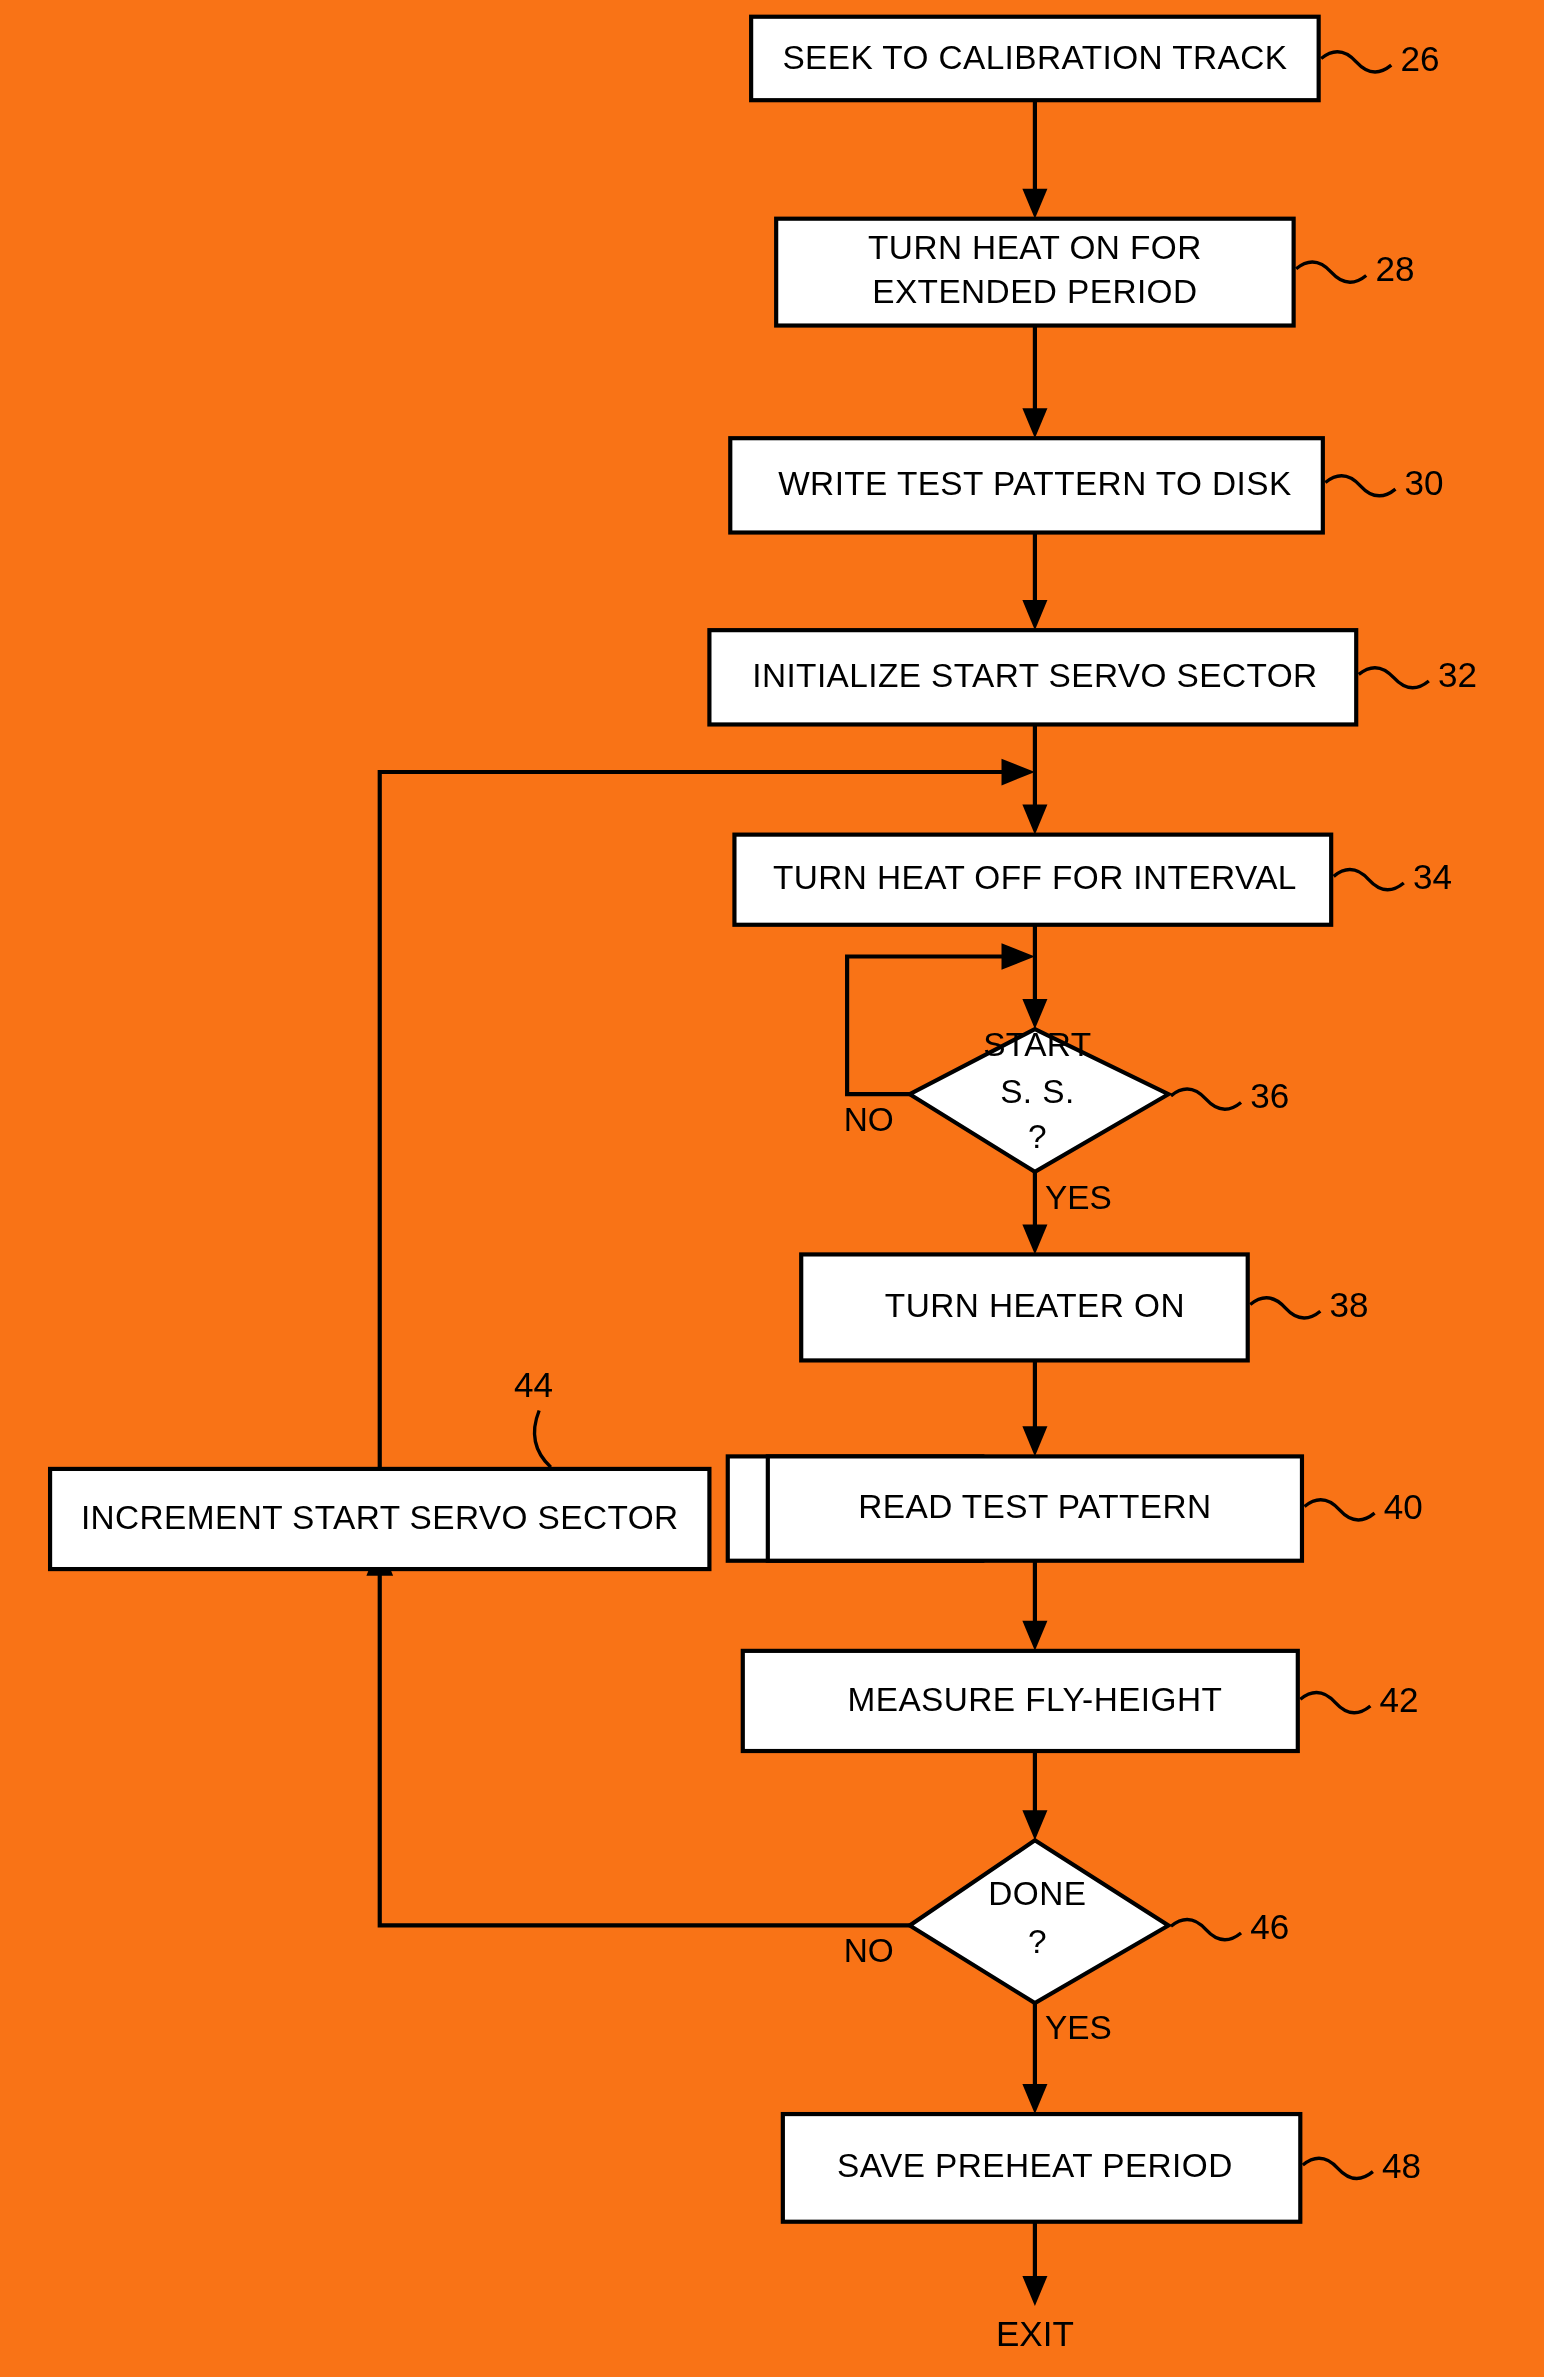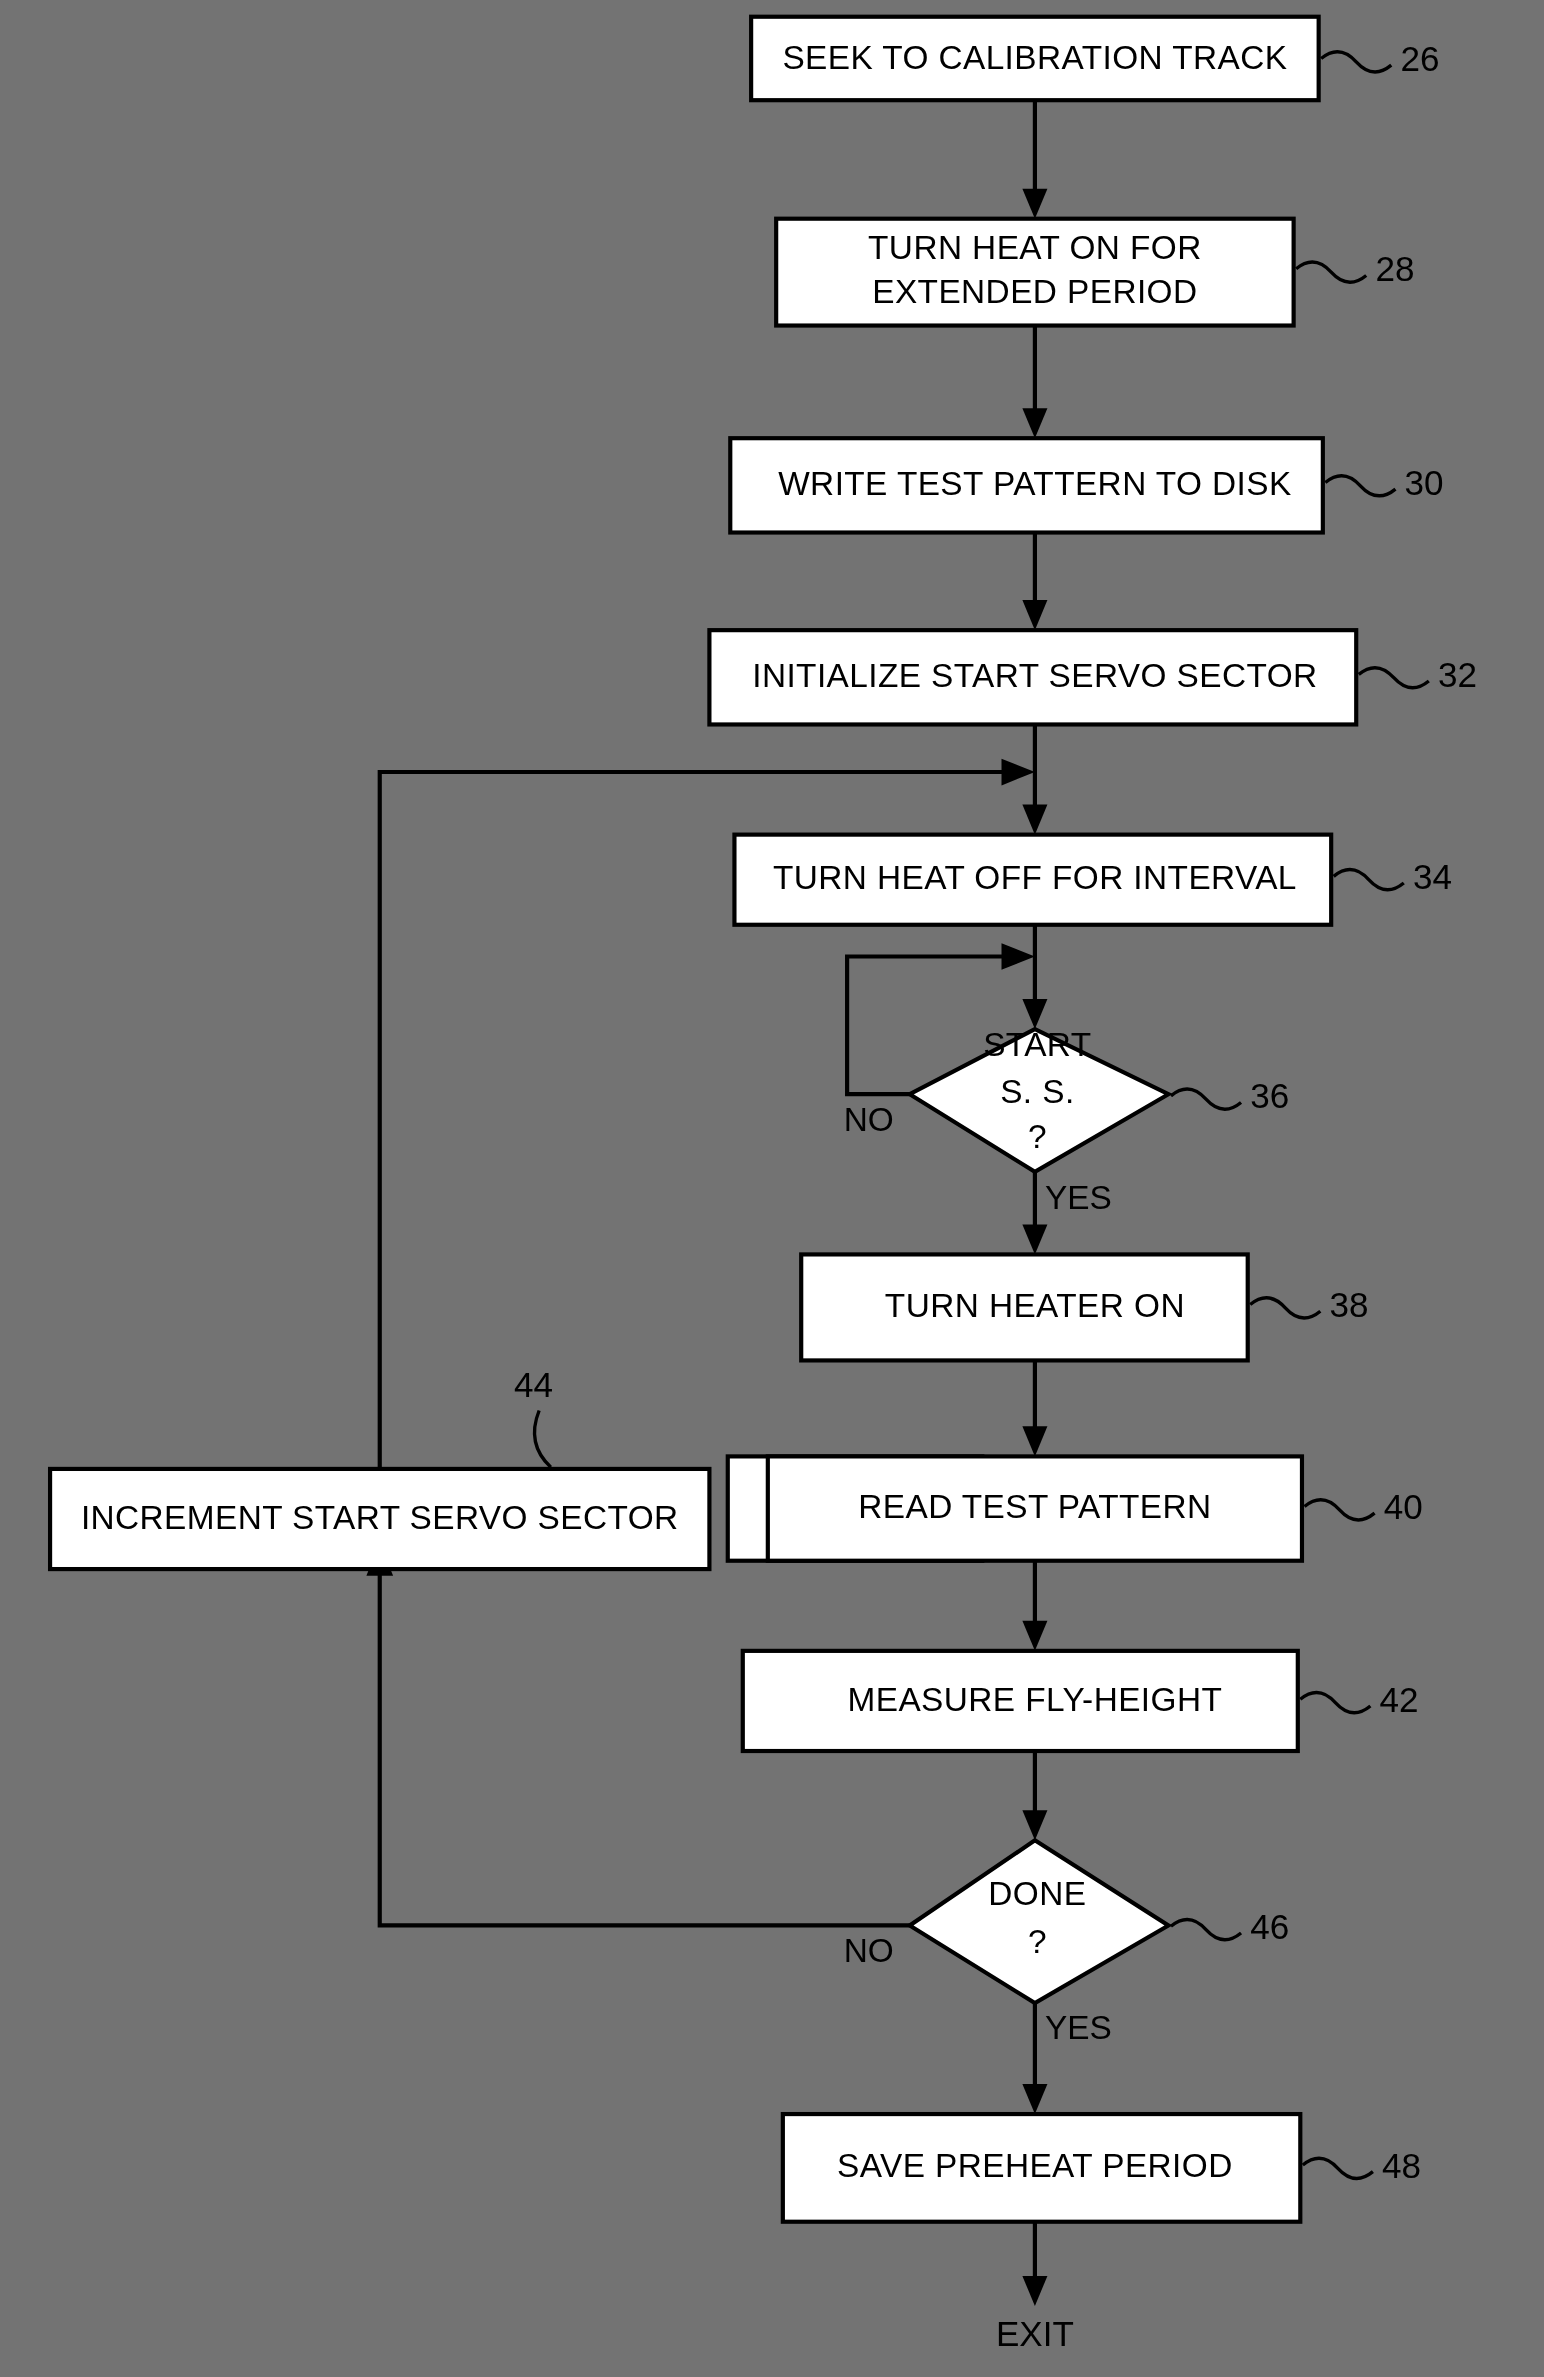--- a/index.html
+++ b/index.html
@@ -10,21 +10,21 @@
   body {
     width: 1544px;
     height: 2377px;
     font-family: "Liberation Sans", sans-serif;
     overflow: hidden;
   }
   #flowchart-root {
     position: relative;
     width: 1544px;
     height: 2377px;
-    background: #737373;
+    background: #f97316;
   }
   svg.diagram {
     display: block;
     width: 1544px;
     height: 2377px;
   }
   .node-box {
     fill: #ffffff;
     stroke: #000000;
     stroke-width: 5;

